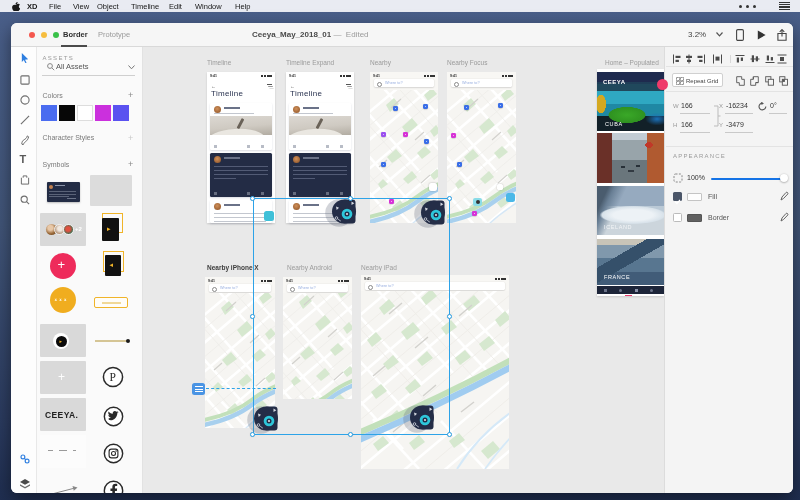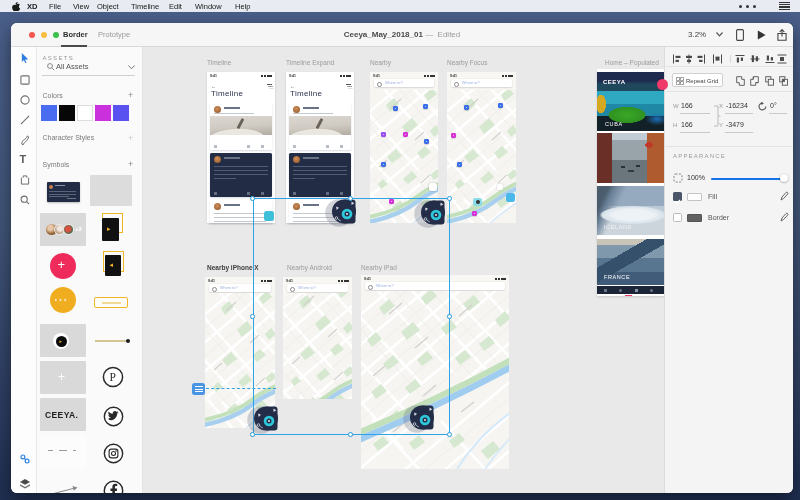--- a/index.html
+++ b/index.html
@@ -18,21 +18,21 @@
 
 #win { position:absolute; left:11px; top:23px; width:782px; height:470px;
   background:#f5f5f5; border-radius:6px; overflow:hidden;
   box-shadow:0 6px 18px rgba(0,0,0,0.45); }
 
 
 #titlebar { position:absolute; left:0; top:0; width:782px; height:24px;
   background:#f6f6f6; border-bottom:1px solid #d9d9d9; }
 .tl { position:absolute; top:9px; width:6px; height:6px; border-radius:50%; }
 #titlebar .tab { position:absolute; top:7px; font-size:7.5px; }
-#titlebar .title { position:absolute; top:7px; width:300px; left:241px; text-align:center;
+#titlebar .title { position:absolute; top:7px; width:300px; left:241px; 
   font-size:8px; color:#666; }
 
 
 #tools { position:absolute; left:0; top:24px; width:26px; height:446px;
   background:#fdfdfd; border-right:1px solid #e8e8e8; }
 #assets { position:absolute; left:26px; top:24px; width:106px; height:446px;
   background:#fafafa; border-right:1px solid #e2e2e2; overflow:hidden; }
 #canvas { position:absolute; left:132px; top:24px; width:521px; height:446px;
   background:#e9e9e9; overflow:hidden; }
 #rpanel { position:absolute; left:653px; top:24px; width:129px; height:446px;

